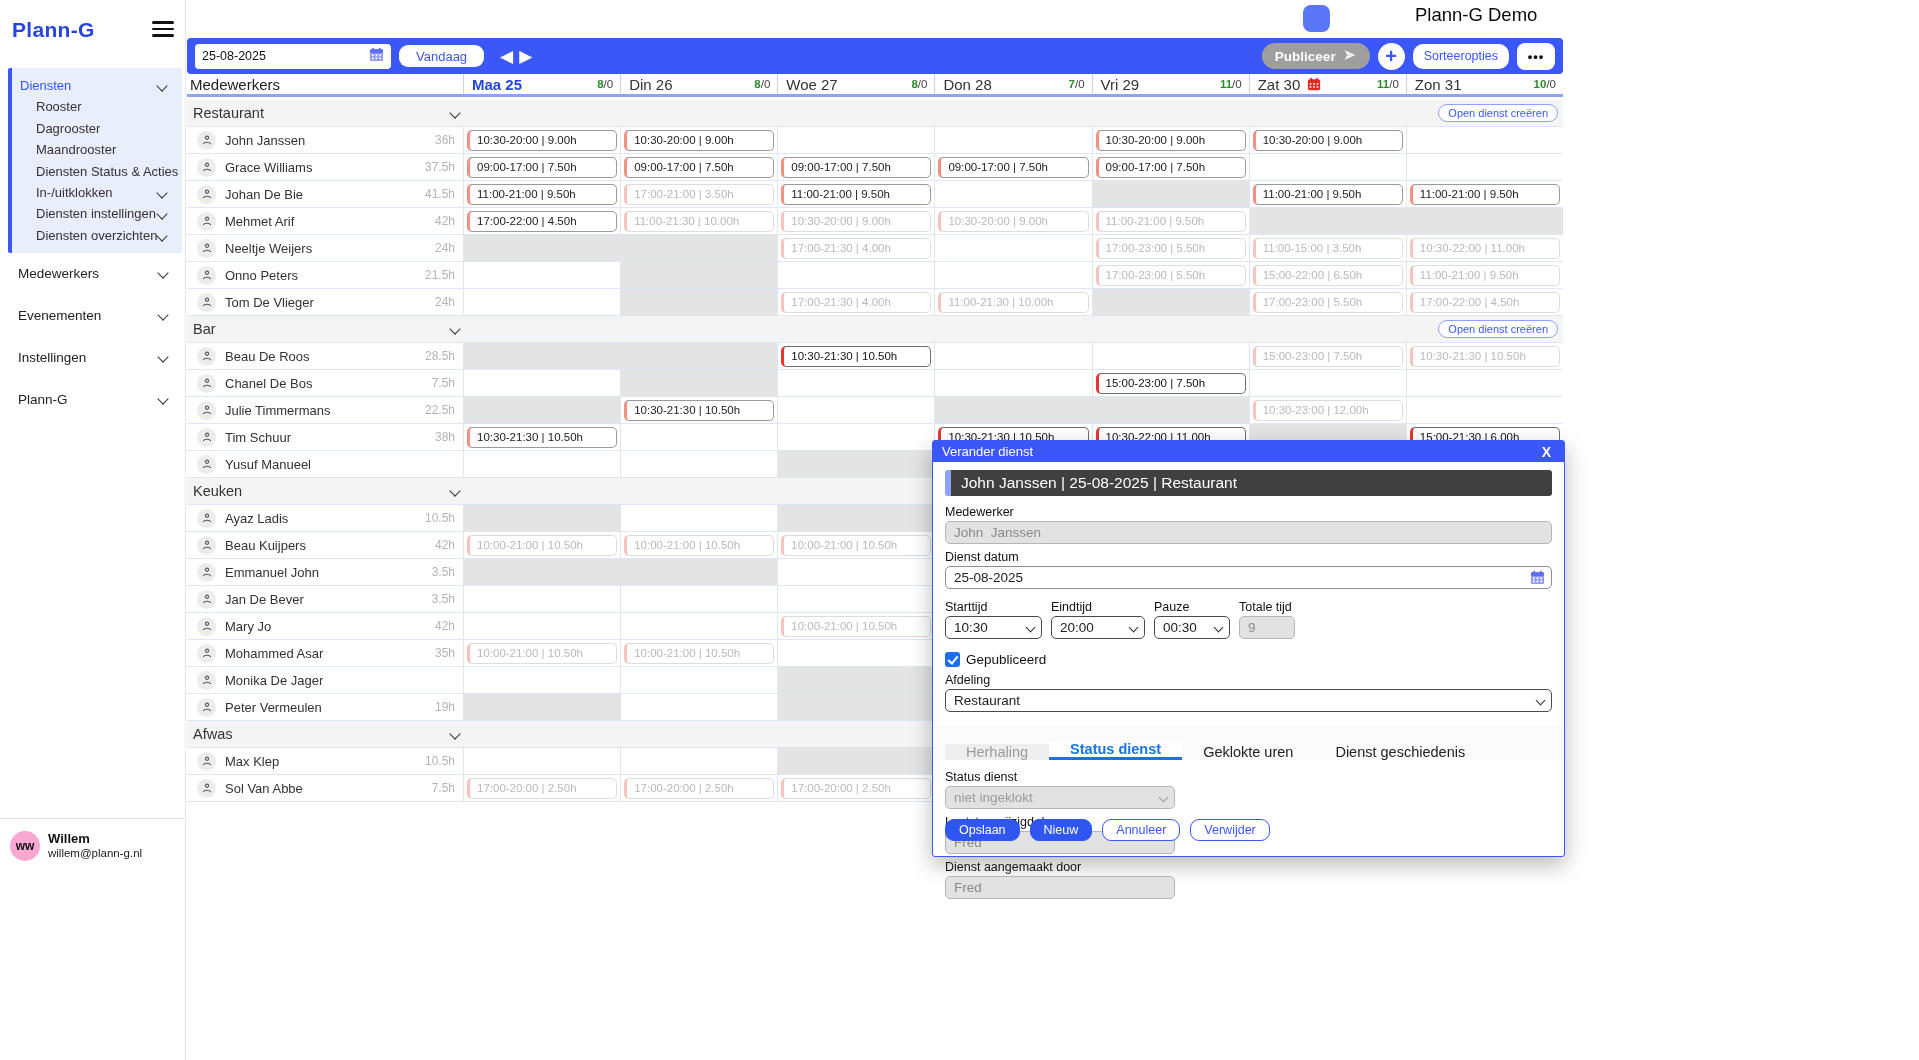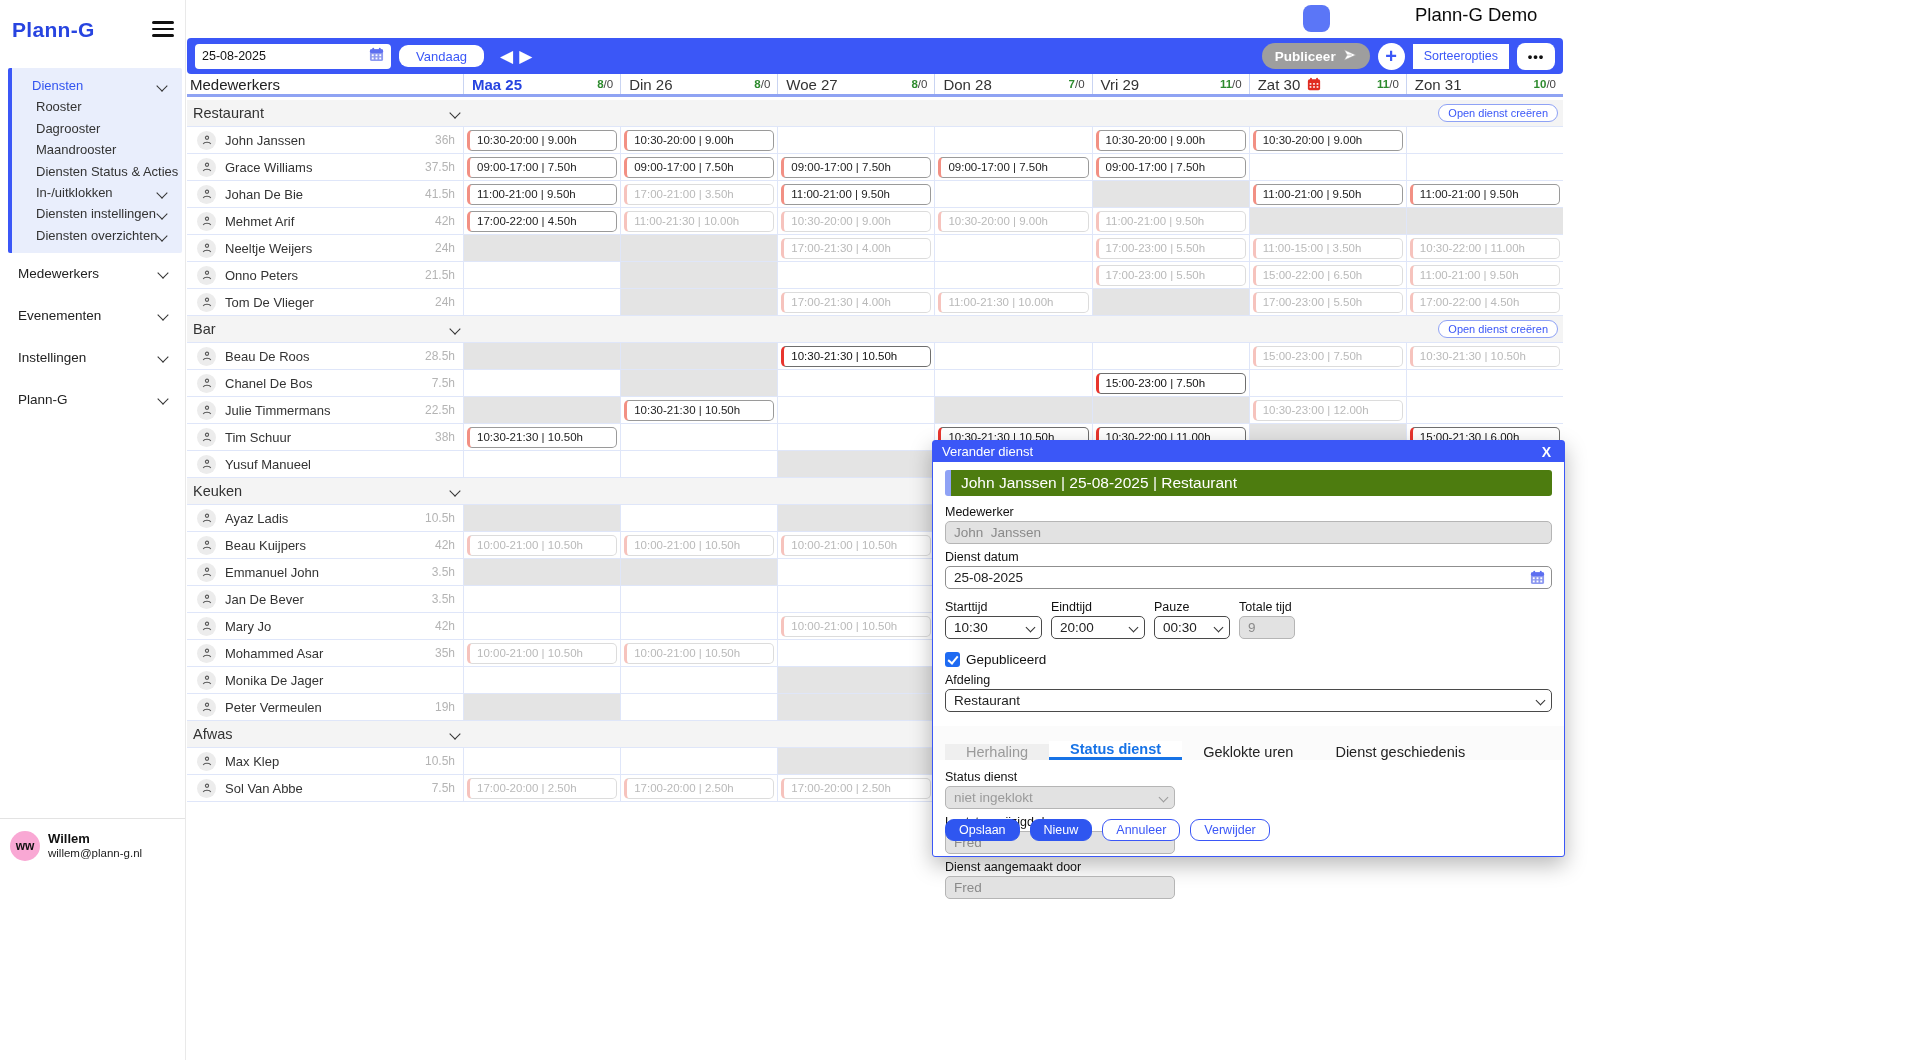--- a/index.html
+++ b/index.html
@@ -6,21 +6,21 @@
   body{width:1919px;height:1060px;position:relative;background:#fff;overflow:hidden;
        font-family:"Liberation Sans",sans-serif;color:#222;}
   
   .sidebar{position:absolute;left:0;top:0;width:185px;height:1060px;background:#fff;
            border-right:1px solid #e9e9e9;}
   .logo{position:absolute;left:12px;top:18px;font-size:21px;font-weight:bold;color:#2744e0;letter-spacing:.3px;}
   .burger{position:absolute;left:152px;top:21px;width:22px;cursor:pointer;}
   .burger span{display:block;height:2.6px;background:#111;margin-bottom:4px;border-radius:2px;}
   .menu-group{position:absolute;left:8px;top:68px;width:170px;background:#e9eefc;
               border-left:4px solid #3b57f7;border-radius:2px;padding:7px 0 7px 0;}
-  .menu-item{position:relative;font-size:13px;color:#333;line-height:21.4px;padding-left:20px;cursor:pointer;white-space:nowrap;}
+  .menu-item{position:relative;font-size:13px;color:#333;line-height:21.4px;padding-left:8px;cursor:pointer;white-space:nowrap;}
   .menu-item.head{color:#3355f0;}
   .menu-item.sub{padding-left:24px;}
   .menu-item .chev{position:absolute;right:16px;top:7px;}
   .side-group{position:relative;font-size:13.5px;color:#222;height:42px;display:flex;align-items:center;
               padding-left:18px;cursor:pointer;}
   .side-group .chev{position:absolute;right:18px;}
   #side-groups{position:absolute;left:0;top:252px;width:185px;}
   .chev{display:inline-block;width:7px;height:7px;border-right:1.8px solid #333;
         border-bottom:1.8px solid #333;transform:rotate(45deg);}
   .user-box{position:absolute;left:0;top:818px;width:185px;border-top:1px solid #e3e3e3;padding-top:13px;}
@@ -37,21 +37,21 @@
   .dateinput{width:182px;height:25px;background:#fff;border-radius:4px;display:flex;align-items:center;
              padding:0 7px;font-size:12.5px;color:#111;justify-content:space-between;cursor:text;}
   .btn-white{height:22px;background:#fff;border:none;border-radius:9px;color:#3b57f7;font-size:13px;
              padding:0 17px;cursor:pointer;font-family:inherit;}
   .navarrows{color:#fff;font-size:17px;margin-left:8px;letter-spacing:6px;cursor:pointer;user-select:none;}
   .spacer{flex:1;}
   .pill-pub{height:26px;background:#9e9e9e;border:none;border-radius:14px;color:#fff;font-size:13.5px;
             font-weight:bold;padding:0 13px;display:flex;align-items:center;gap:7px;cursor:pointer;font-family:inherit;}
   .plus-circle{width:27px;height:27px;border-radius:50%;background:#fff;color:#3b57f7;font-size:20px;
                font-weight:bold;display:flex;align-items:center;justify-content:center;cursor:pointer;line-height:1;}
-  .btn-sort{height:25px;background:#fff;border:none;border-radius:0;color:#3b57f7;font-size:12.5px;
+  .btn-sort{height:25px;background:#fff;border:none;border-radius:10px;color:#3b57f7;font-size:12.5px;
             padding:0 11px;cursor:pointer;font-family:inherit;}
   .btn-more{height:27px;width:38px;background:#fff;border:none;border-radius:8px;color:#111;
             font-size:13px;font-weight:bold;letter-spacing:1px;cursor:pointer;}
   
   .dayhead{position:absolute;left:187px;top:74px;width:1376px;height:23px;display:grid;
            grid-template-columns:276px repeat(7,1fr);border-bottom:3px solid #8fa3f3;box-sizing:border-box;}
   .emp-head{font-size:15px;color:#222;display:flex;align-items:center;padding-left:3px;}
   .daycell{border-left:1px solid #c9d4f2;display:flex;align-items:center;gap:7px;padding:0 7px 0 8px;}
   .daylbl{font-size:15px;color:#333;}
   .daylbl.active{color:#2744e0;font-weight:bold;}
@@ -79,21 +79,21 @@
   .chip.n{color:#222;border:1px solid #9a9a9a;border-left:3px solid #f29084;}
   .chip.s{color:#111;border:1px solid #6e6e6e;border-left:3px solid #e8352e;}
   .chip.f{color:#b9b9b9;border:1px solid #dcdcdc;border-left:3px solid #f6c3bd;}
   
   .modal{position:absolute;left:932px;top:440px;width:633px;height:417px;background:#fff;
          border:1.5px solid #3b57f7;border-radius:3px;box-shadow:0 8px 22px rgba(0,0,0,.28);box-sizing:border-box;}
   .modal-title{background:#3b57f7;color:#fff;height:21px;display:flex;align-items:center;
                padding:0 9px;font-size:13px;}
   .modal-x{margin-left:auto;font-weight:bold;font-size:14px;cursor:pointer;padding-right:4px;}
   .modal-body{padding:6px 12px 0 12px;position:relative;height:calc(100% - 27px);box-sizing:border-box;}
-  .banner{background:#4d7c0f;border-left:6px solid #8fa2f5;color:#fff;font-size:15.5px;
+  .banner{background:#404040;border-left:6px solid #8fa2f5;color:#fff;font-size:15.5px;
           padding:4px 10px;border-radius:3px;margin:2px 0 9px 0;}
   .flabel{font-size:12.5px;color:#111;margin:6px 0 2px 0;}
   .tinput{width:100%;height:23px;border:1px solid #8f8f8f;border-radius:5px;padding:0 8px;
           font-size:13.5px;box-sizing:border-box;font-family:inherit;color:#222;background:#fff;}
   .tinput:disabled,.dis{background:#e2e2e2!important;color:#8a8a8a!important;border-color:#b5b5b5!important;}
   .datewrap{position:relative;}
   .datewrap .calico{position:absolute;right:7px;top:4px;}
   .timegrid{display:grid;grid-template-columns:97px 94px 76px 56px;gap:9px;margin-top:5px;}
   .selbox{position:relative;height:23px;border:1px solid #4a4a4a;border-radius:5px;display:flex;
           align-items:center;padding:0 18px 0 8px;font-size:13.5px;cursor:pointer;background:#fff;box-sizing:border-box;}

